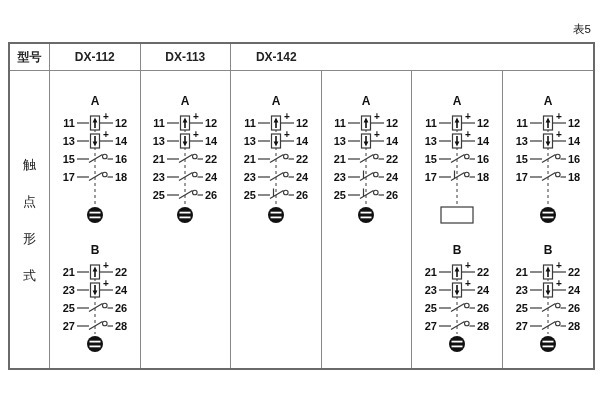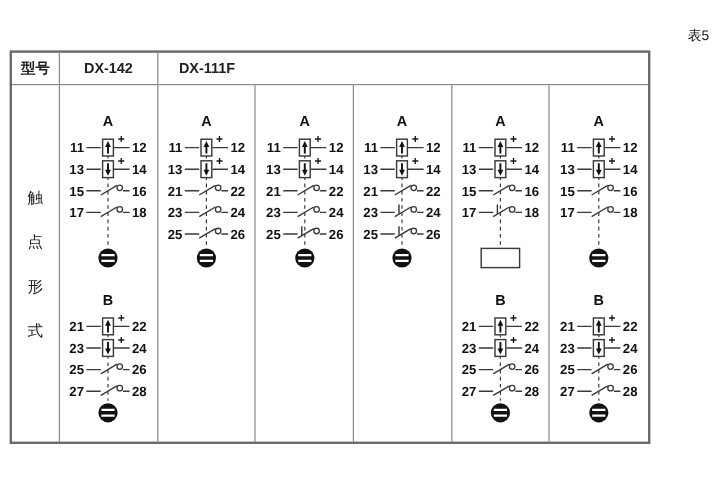--- a/index.html
+++ b/index.html
@@ -1,19 +1,19 @@
 <!DOCTYPE html>
 <html><head>
 <meta charset="utf-8">
 <style>
   html,body{margin:0;padding:0;background:#fff;}
   .page{position:relative;width:600px;height:400px;background:#fff;overflow:hidden;
         font-family:"Liberation Sans","DejaVu Sans",sans-serif;color:#1a1a1a;}
   .caption{position:absolute;top:22px;right:9px;font-size:11.5px;color:#111;}
-  .tbl{position:absolute;left:8px;top:42px;width:534px;height:328px;box-sizing:border-box;
+  .tbl{position:absolute;left:8px;top:42px;width:587px;height:328px;box-sizing:border-box;
        border:2px solid #6a6a6a;display:grid;grid-template-rows:27px 1fr;background:#fff;}
   .thead{display:grid;grid-template-columns:40px repeat(6,1fr);border-bottom:1px solid #888;}
   .tbody{display:grid;grid-template-columns:40px repeat(6,1fr);}
   .th{display:flex;align-items:center;justify-content:center;font-size:12px;font-weight:600;
       color:#222;border-right:1px solid #888;}
   .th:last-child,.td:last-child{border-right:none;}
   .td{border-right:1px solid #888;display:flex;flex-direction:column;align-items:center;overflow:hidden;}
   .rowlabel{justify-content:center;gap:24px;font-size:13px;color:#222;align-items:center;}
   .rowlabel span{line-height:1;}
   .groupA{margin-top:22px;}
@@ -23,22 +23,23 @@
 </style>
 </head>
 <body>
 
 <div class="page">
   <div class="caption">表5</div>
   <div class="tbl">
     <div class="thead">
       <div class="th">型号</div>
 
+        <div class="th">DX-112</div>
+        <div class="th">DX-113</div>
         <div class="th">DX-142</div>
-        <div class="th">DX-111F</div>
       </div>
     <div class="tbody">
       <div class="td rowlabel">
 
       <span>触</span>
           <span>点</span>
           <span>形</span>
           <span>式</span>
         </div>
 

